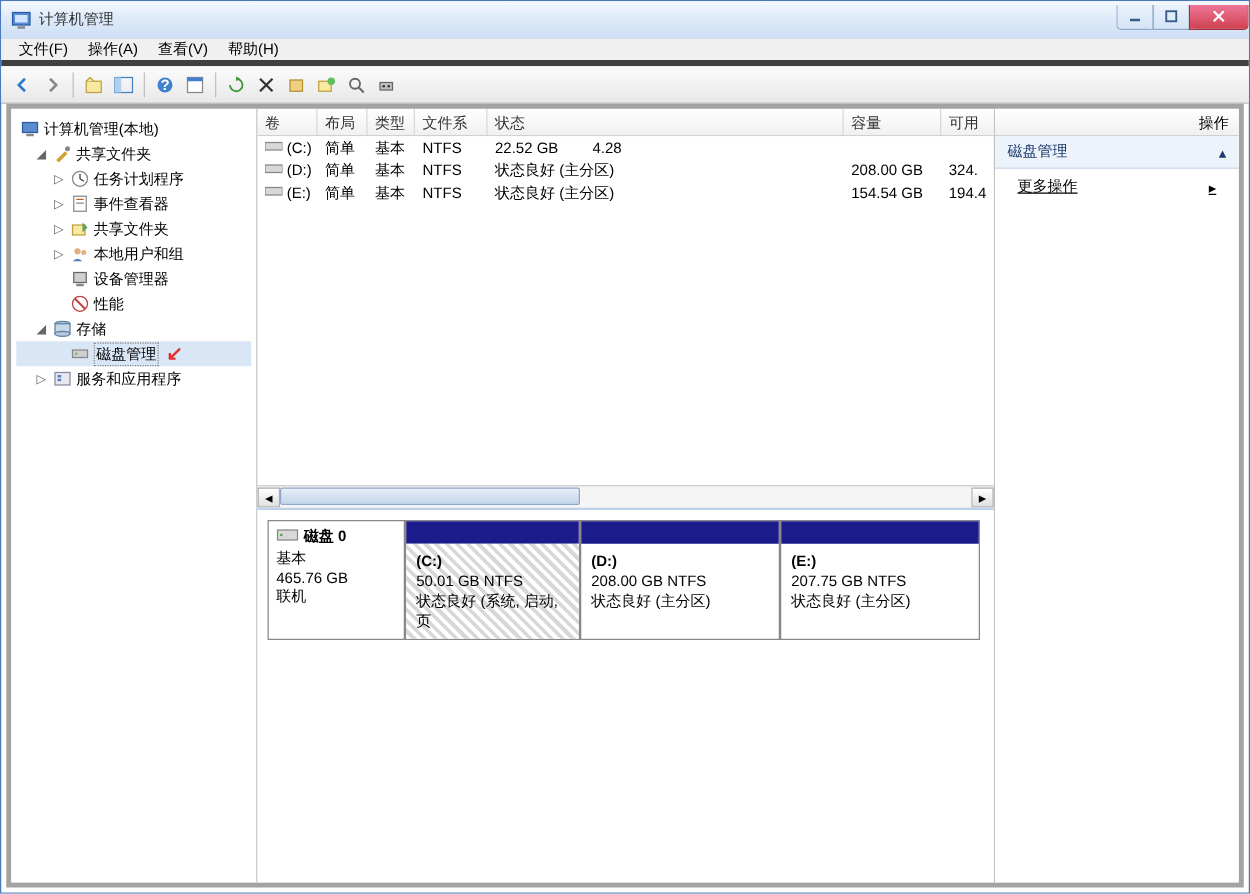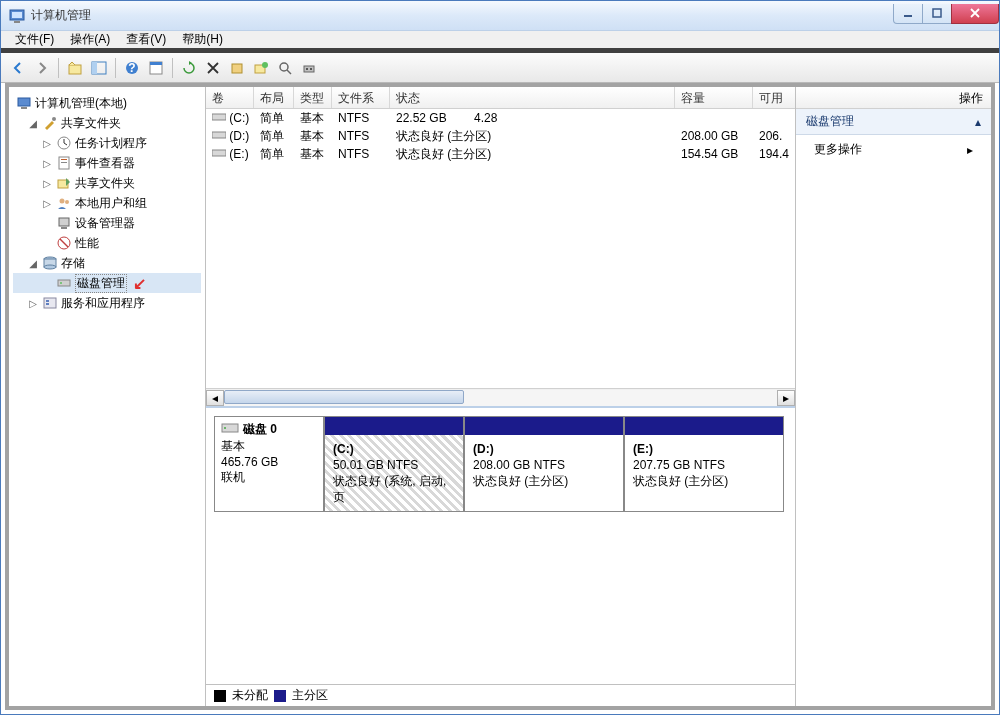--- a/index.html
+++ b/index.html
@@ -69,21 +69,21 @@
 .part-body { flex: 1; padding: 6px 8px; line-height: 16px; }
 .part-body.hatched { background: repeating-linear-gradient(45deg, #fff 0, #fff 3px, #d8d8d8 3px, #d8d8d8 6px); }
 
 .legend { height: 22px; border-top: 1px solid #c0c0c0; display: flex; align-items: center; padding: 0 8px; gap: 6px; margin-top:auto; }
 .legend-sw { width: 12px; height: 12px; display: inline-block; }
 
 
 .actions-panel { width: 195px; background: #fff; display: flex; flex-direction: column; }
 .actions-header { height: 22px; background: linear-gradient(to bottom,#fff,#f0f0f0); border-bottom: 1px solid #d0d0d0; padding: 3px 8px; text-align: right; }
 .actions-section { background: #edf3fb; padding: 4px 10px; border-bottom: 1px solid #cdd9e8; display:flex; justify-content:space-between; align-items:center; color: #1a3a6e; }
-.actions-item { padding: 6px 18px; display:flex; justify-content:space-between; align-items:center; }
+.actions-item { padding: 6px 18px; display:flex; justify-content:space-between; align-items:center;text-decoration:underline; }
 
 
 .c-vol{width:48px} .c-layout{width:40px} .c-type{width:38px} .c-fs{width:58px} .c-status{flex:1} .c-cap{width:78px} .c-free{width:42px}
 </style>
 </head>
 <body>
 
 <div class="window">
 
   <div class="titlebar">
@@ -341,21 +341,21 @@
             </div>
             <div class="vol-row">
               <div class="vol-td c-vol"><span class="drive-icon"><svg width="14" height="10" viewBox="0 0 14 10">
                     <rect x="0" y="2" width="14" height="6" fill="#d8d8d8" stroke="#888"></rect>
                   </svg></span> (D:)</div>
               <div class="vol-td c-layout">简单</div>
               <div class="vol-td c-type">基本</div>
               <div class="vol-td c-fs">NTFS</div>
               <div class="vol-td c-status">状态良好 (主分区)</div>
               <div class="vol-td c-cap">208.00 GB</div>
-              <div class="vol-td c-free">206.</div>
+              <div class="vol-td c-free">324.</div>
             </div>
             <div class="vol-row">
               <div class="vol-td c-vol"><span class="drive-icon"><svg width="14" height="10" viewBox="0 0 14 10">
                     <rect x="0" y="2" width="14" height="6" fill="#d8d8d8" stroke="#888"></rect>
                   </svg></span> (E:)</div>
               <div class="vol-td c-layout">简单</div>
               <div class="vol-td c-type">基本</div>
               <div class="vol-td c-fs">NTFS</div>
               <div class="vol-td c-status">状态良好 (主分区)</div>
               <div class="vol-td c-cap">154.54 GB</div>
@@ -394,26 +394,20 @@
               <div class="part-box" style="width: 160px;">
                 <div class="part-header"></div>
                 <div class="part-body"><b>(D:)</b><br>208.00 GB NTFS<br>状态良好 (主分区)</div>
               </div>
               <div class="part-box" style="width: 160px;">
                 <div class="part-header"></div>
                 <div class="part-body"><b>(E:)</b><br>207.75 GB NTFS<br>状态良好 (主分区)</div>
               </div>
             </div>
         </div>
-        <div class="legend">
-          <span class="legend-sw" style="background:#000"></span>
-          <span>未分配</span>
-          <span class="legend-sw" style="background:#1b1b8b"></span>
-          <span>主分区</span>
-        </div>
       </div>
     </div>
 
     <div class="actions-panel">
       <div class="actions-header">操作</div>
       <div class="actions-section">
         <span>磁盘管理</span>
         <span>▴</span>
       </div>
       <div class="actions-item">

